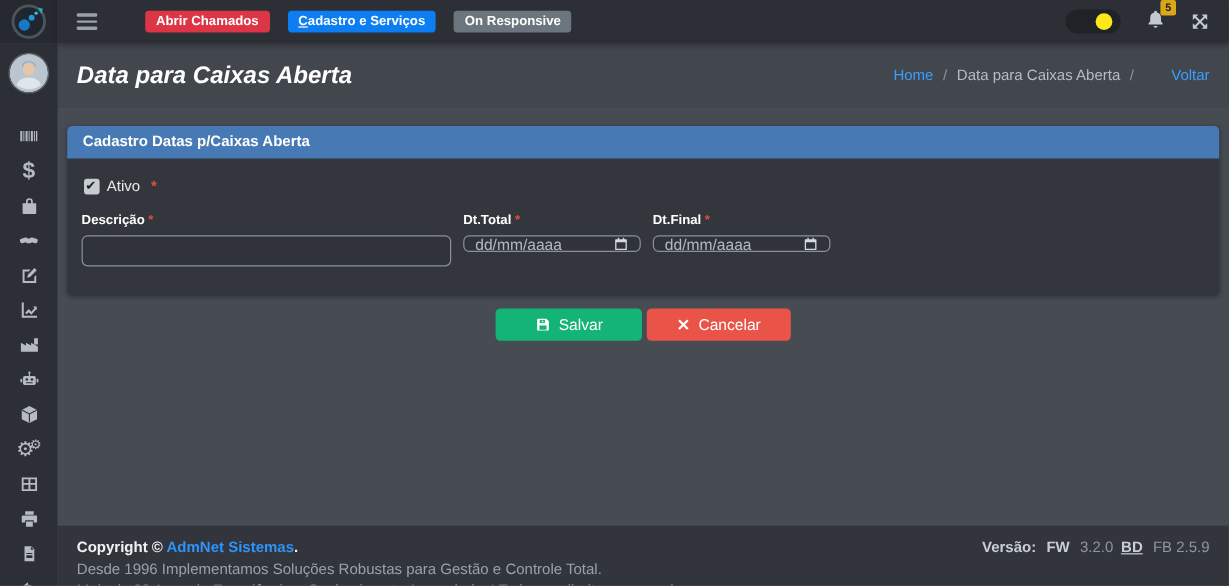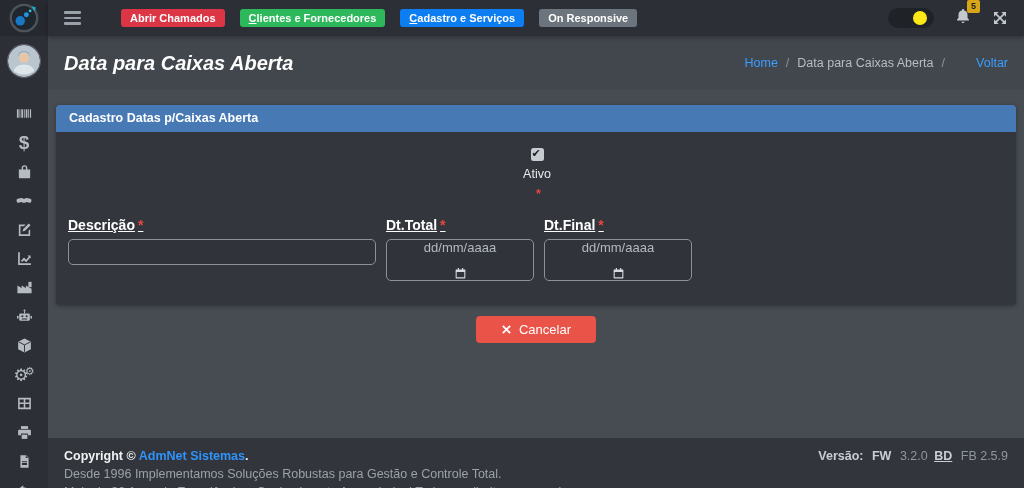--- a/index.html
+++ b/index.html
@@ -60,38 +60,38 @@
   .crumb-link{color:#3b9eff;text-decoration:none;cursor:pointer;padding-left:23px;}
   .crumb-sep{color:#8d949b;}
   .crumb-current{color:#b7bcc2;}
 
   .content{flex:1;background:#474c53;padding:15px 8px 0 8px;}
   .card{background:#33373d;border-radius:4px;box-shadow:0 1px 4px rgba(0,0,0,.35);}
   .card-header{background:#4779b4;color:#ffffff;font-weight:bold;font-size:12.5px;
     padding:7px 13px;border-radius:4px 4px 0 0;height:13px;line-height:13px;}
   .card-body{padding:14px 12px 24px 12px;}
   .check-row{display:flex;align-items:center;gap:6px;margin:2px 0 16px 2px;
-    font-size:12.5px;color:#e8eaed;flex-direction:column;}
+    font-size:12.5px;color:#e8eaed;}
   .checkbox{width:13px;height:13px;background:#c7ccd1;border-radius:2.5px;
     position:relative;cursor:pointer;flex:0 0 13px;}
   .checkbox.checked::after{content:"\2714";position:absolute;left:1px;top:-1px;
     font-size:11px;color:#1d2126;}
   .form-row{display:flex;gap:10px;}
   .field{display:flex;flex-direction:column;}
   .field-desc{width:308px;}
   .field-date{width:148px;}
-  .label{font-size:14px;font-weight:bold;color:#ffffff;margin-bottom:6px;text-decoration:underline;}
+  .label{font-size:11px;font-weight:bold;color:#ffffff;margin-bottom:6px;}
   .req{color:#e8483d;margin-left:3px;font-weight:bold;}
   .text-input{height:26px;box-sizing:border-box;width:100%;
     background:#30343a;border:1px solid #8a9199;border-radius:5px;
     color:#e8eaed;font-size:13px;padding:0 8px;outline:none;
     font-family:"Liberation Sans",sans-serif;}
-  .date-input{height:42px;box-sizing:border-box;background:#30343a;
+  .date-input{height:14px;box-sizing:border-box;background:#30343a;
     border:1px solid #8a9199;border-radius:5px;display:flex;align-items:center;
-    justify-content:space-between;padding:0 9px;cursor:text;flex-direction:column;}
+    justify-content:space-between;padding:0 9px;cursor:text;}
   .date-ph{color:#b3b9c0;font-size:13px;}
   .cal-icon{color:#d6dbe0;display:flex;}
 
   .btn-row{display:flex;justify-content:center;gap:4px;margin-top:11px;}
   .btn{height:27px;border:none;border-radius:4px;color:#fff;font-size:13px;
     display:inline-flex;align-items:center;justify-content:center;gap:7px;
     cursor:pointer;font-family:"Liberation Sans",sans-serif;}
   .btn-save{background:#14b377;width:122px;}
   .btn-cancel{background:#ea5348;width:120px;}
   .btn .bicon{display:flex;}
@@ -124,21 +124,20 @@
   </div>
 
   <header class="topbar">
     <div class="hamburger">
       <span></span>
         <span></span>
         <span></span>
     </div>
     <nav class="pills">
       <span class="pill pill-red">Abrir Chamados</span>
-      <span class="pill pill-green u">Clientes e Fornecedores</span>
       <span class="pill pill-blue u">Cadastro e Serviços</span>
       <span class="pill pill-gray">On Responsive</span>
     </nav>
     <div class="topbar-right">
       <div class="toggle on">
         <span class="knob"></span>
       </div>
       <div class="bell-wrap">
         <svg width="18" height="20" viewBox="0 0 24 24">
           <path fill="currentColor" d="M12 2.5a1.5 1.5 0 0 1 1.5 1.5v.6A6 6 0 0 1 18 10.5v3.8l1.8 2.4a.8.8 0 0 1-.6 1.3H4.8a.8.8 0 0 1-.6-1.3L6 14.3v-3.8a6 6 0 0 1 4.5-5.9V4A1.5 1.5 0 0 1 12 2.5z"></path>
@@ -318,20 +317,28 @@
                     <path fill="currentColor" fill-rule="evenodd" d="M4 4.5h16a1 1 0 0 1 1 1V20a1 1 0 0 1-1 1H4a1 1 0 0 1-1-1V5.5a1 1 0 0 1 1-1zm1 4.5v10h14V9z"></path>
                   </svg>
                 </span>
               </div>
             </div>
           </div>
         </div>
       </section>
 
       <div class="btn-row">
+        <button class="btn btn-save">
+          <span class="bicon">
+            <svg width="13" height="13" viewBox="0 0 24 24">
+              <path fill="#ffffff" fill-rule="evenodd" d="M4 3h13l4 4v13a1 1 0 0 1-1 1H4a1 1 0 0 1-1-1V4a1 1 0 0 1 1-1zm3 2v4.5h8V5zm3.2.9h2.2V8.3h-2.2zM6.5 13.5h11V20h-11z"></path>
+            </svg>
+          </span>
+          <span>Salvar</span>
+        </button>
         <button class="btn btn-cancel">
           <span class="bicon">
             <svg width="11" height="11" viewBox="0 0 24 24">
               <path d="M4 4l16 16M20 4L4 20" stroke="#ffffff" stroke-width="4"></path>
             </svg>
           </span>
           <span>Cancelar</span>
         </button>
       </div>
     </div>

